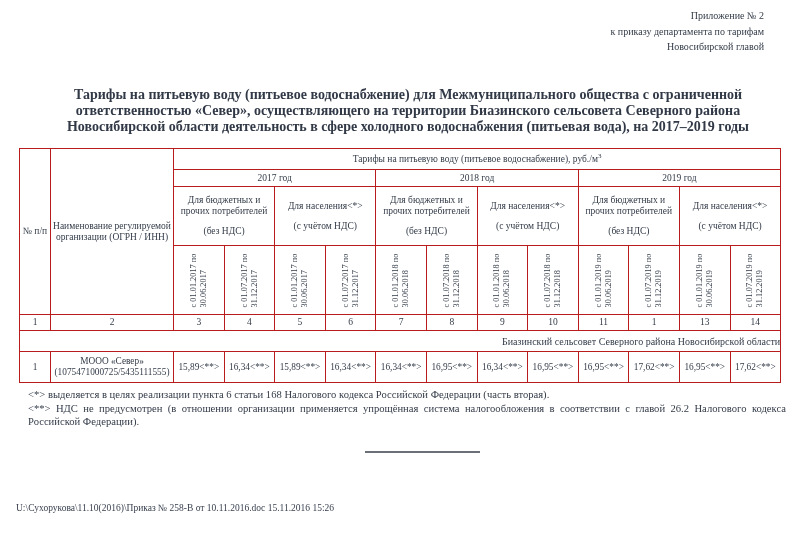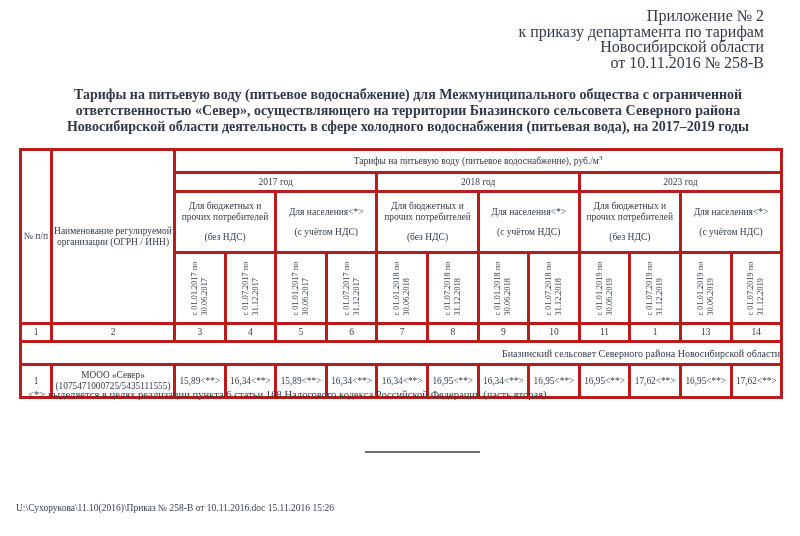--- a/index.html
+++ b/index.html
@@ -2,33 +2,33 @@
 <html><head>
 <meta charset="utf-8">
 <style>
   html,body{margin:0;padding:0;}
   body{
     width:800px;height:536px;background:#ffffff;position:relative;overflow:hidden;
     font-family:"Liberation Serif","DejaVu Serif",serif;color:#333b48;
   }
   .header-block{
     position:absolute;top:8px;right:36px;text-align:right;
-    font-size:16px;line-height:15.5px;
+    font-size:10px;line-height:15.5px;
   }
   .doc-title{
     position:absolute;top:87px;left:28px;right:12px;text-align:center;
     font-weight:bold;font-size:14px;line-height:16px;color:#313947;
   }
   table.tariff{
     position:absolute;left:19px;top:148px;width:762px;
     border-collapse:collapse;table-layout:fixed;
     color:#333b48;
   }
   table.tariff td{
-    border:3px solid #b91c1c;text-align:center;vertical-align:middle;
+    border:1px solid #b91c1c;text-align:center;vertical-align:middle;
     padding:0;font-size:9.5px;line-height:11px;overflow:hidden;
   }
   tr.row-span-hdr td{height:20px;}
   tr.row-years td{height:16px;}
   tr.row-cats td{height:58px;}
   tr.row-dates td{height:68px;}
   tr.row-nums td{height:15px;font-size:9.5px;}
   tr.row-section td{height:20px;text-align:right;padding-left:7px;font-size:10px;}
   tr.row-data td{height:30px;font-size:9.3px;}
   td.org-hdr{font-size:9.5px;line-height:12px;padding:0 4px;}
@@ -54,22 +54,21 @@
   .footer-path{
     position:absolute;left:16px;top:503px;font-size:9.5px;color:#39414f;
   }
 </style>
 </head>
 <body>
 
 <div class="header-block">
   <div>Приложение № 2</div>
   <div>к приказу департамента по тарифам</div>
-  <div>Новосибирской области</div>
-  <div>от 10.11.2016 № 258-В</div>
+  <div>Новосибирской главой</div>
 </div>
 
 <div class="doc-title">Тарифы на питьевую воду (питьевое водоснабжение) для Межмуниципального общества с ограниченной ответственностью «Север», осуществляющего на территории Биазинского сельсовета Северного района Новосибирской области деятельность в сфере холодного водоснабжения (питьевая вода), на 2017–2019 годы</div>
 
 <table class="tariff">
   <colgroup>
     <col style="width:31px">
       <col style="width:123px">
     <col style="width:50.6px">
       <col style="width:50.6px">
@@ -86,21 +85,21 @@
   </colgroup>
   <tbody>
       <tr class="row-span-hdr">
     <td rowspan="4" class="no-hdr">№ п/п</td>
     <td rowspan="4" class="org-hdr">Наименование регулируемой организации (ОГРН / ИНН)</td>
     <td colspan="12"><span>Тарифы на питьевую воду (питьевое водоснабжение), руб./м</span><sup>3</sup></td>
   </tr>
   <tr class="row-years">
     <td colspan="4">2017 год</td>
     <td colspan="4">2018 год</td>
-    <td colspan="4">2023 год</td>
+    <td colspan="4">2019 год</td>
   </tr>
   <tr class="row-cats">
     <td colspan="2">
       <div class="cat-l1">Для бюджетных и прочих потребителей</div>
       <div class="cat-l2">(без НДС)</div>
     </td>
     <td colspan="2">
       <div class="cat-l1">Для населения&lt;*&gt;</div>
       <div class="cat-l2">(с учётом НДС)</div>
     </td>
@@ -255,17 +254,18 @@
     <td>16,95&lt;**&gt;</td>
     <td>17,62&lt;**&gt;</td>
     <td>16,95&lt;**&gt;</td>
     <td>17,62&lt;**&gt;</td>
   </tr>
 </tbody>
   </table>
 
 <div class="footnotes">
   <p>&lt;*&gt; выделяется в целях реализации пункта 6 статьи 168 Налогового кодекса Российской Федерации (часть вторая).</p>
+  <p>&lt;**&gt; НДС не предусмотрен (в отношении организации применяется упрощённая система налогообложения в соответствии с главой 26.2 Налогового кодекса Российской Федерации).</p>
 </div>
 
 <div class="sig-line"></div>
 
 <div class="footer-path">U:\Сухорукова\11.10(2016)\Приказ № 258-В от 10.11.2016.doc  15.11.2016 15:26</div>
 
 </body></html>

